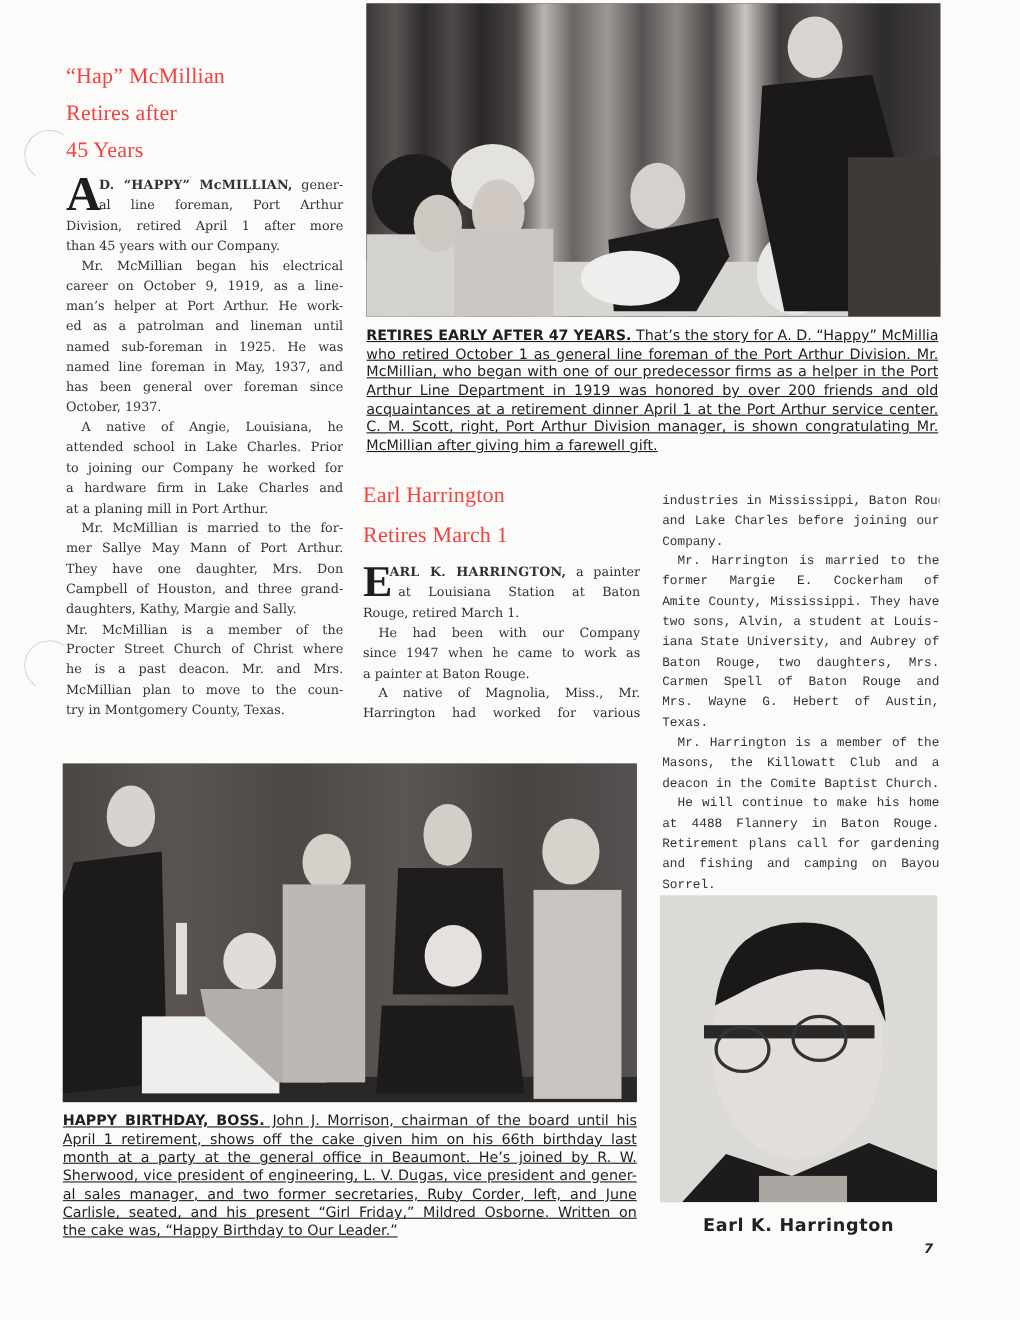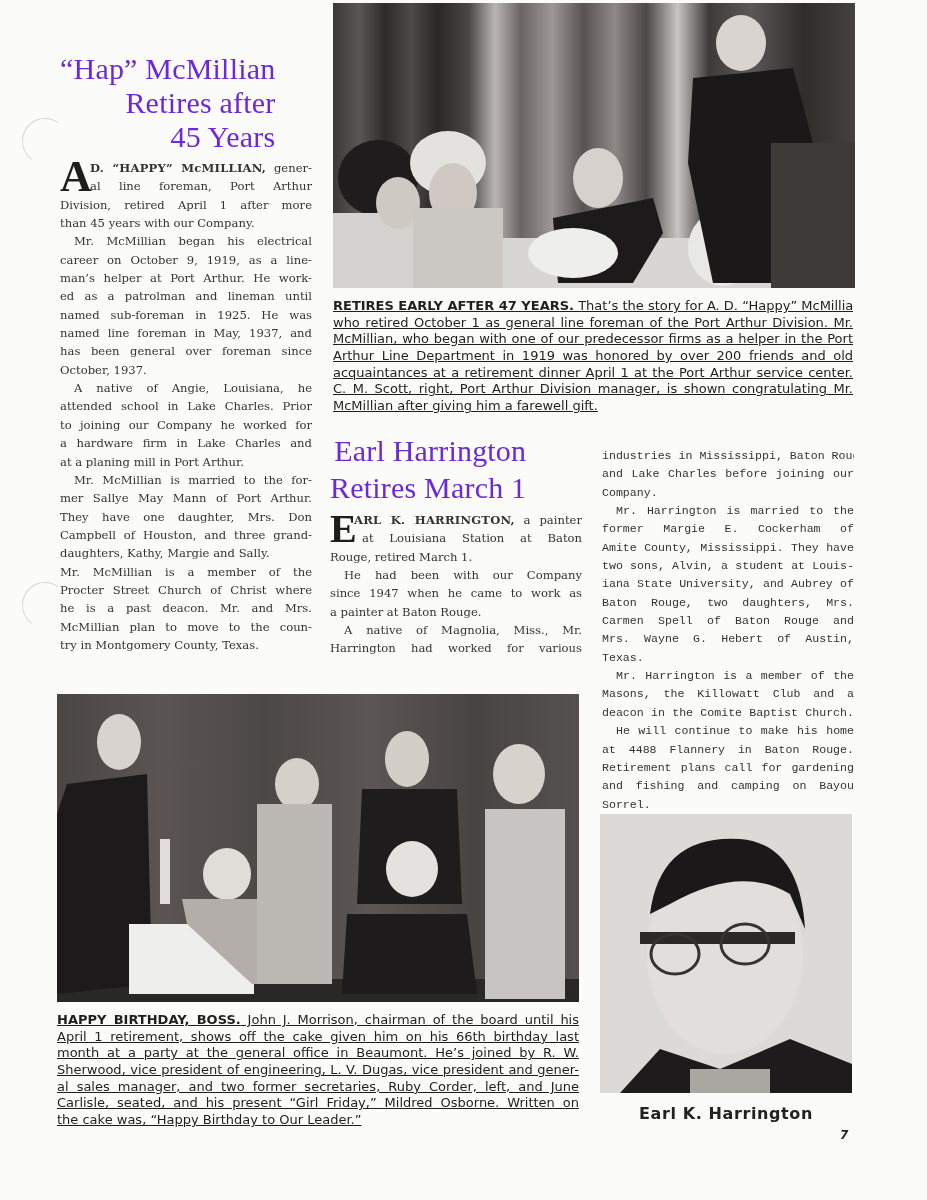--- a/index.html
+++ b/index.html
@@ -3,22 +3,22 @@
 <meta charset="utf-8">
 <style>
   html, body { margin: 0; padding: 0; }
   body {
     width: 927px; height: 1200px; position: relative; overflow: hidden;
     background: #fbfbf9; color: #2a2a2a;
     font-family: "DejaVu Serif", serif;
   }
   .abs { position: absolute; }
   .headline {
-    font-family: "Liberation Serif", serif; font-size: 30px; color: #6d28d9;
-    line-height: 34px; letter-spacing: 0.2px; text-align: right;
+    font-family: "Liberation Serif", serif; font-size: 20px; color: #ef4444;
+    line-height: 34px; letter-spacing: 0.2px;
   }
   .body-col { font-family: "DejaVu Serif", serif; font-size: 11.6px; color: #333; }
   .line {
     height: 18.35px; line-height: 18.35px; white-space: nowrap;
     text-align: justify; text-align-last: justify; overflow: hidden;
   }
   .line.last { text-align-last: left; }
   .line.indent { padding-left: 14px; }
   .line.drop-indent { padding-left: 30px; }
   .dropcap {

